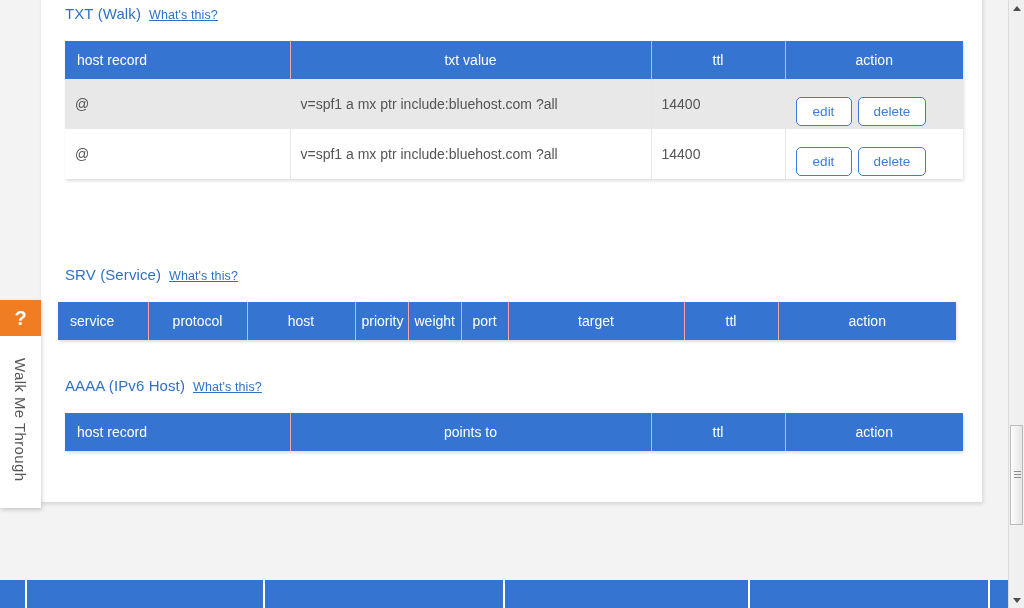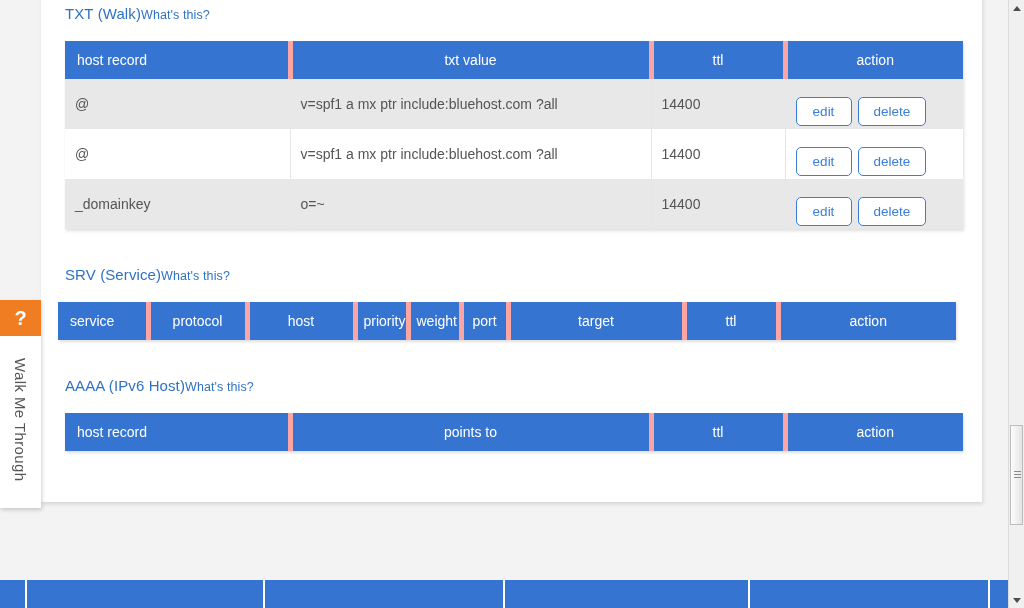--- a/index.html
+++ b/index.html
@@ -38,41 +38,42 @@
   
   .section-head {
     position: absolute;
     font-size: 15px;
     color: #2f72c4;
     white-space: nowrap;
     letter-spacing: 0.1px;
   }
   .section-head .whats-this {
     color: #2f72c4;
+    text-decoration: underline;
     font-size: 12.5px;
-    margin-left: 0;
+    margin-left: 8px;
     cursor: pointer;
   }
 
   
   table.dns-table {
     position: absolute;
     border-collapse: collapse;
     table-layout: fixed;
     box-shadow: 1px 2px 3px rgba(0,0,0,0.13);
     background: #fff;
   }
   table.dns-table th {
     background: #3575d1;
     color: #ffffff;
     font-weight: normal;
     font-size: 14px;
     height: 38px;
     text-align: center;
-    border-right: 5px solid #fca5a5;
+    border-right: 1px solid #fca5a5;
     padding: 0 6px;
     overflow: hidden;
     white-space: nowrap;
   }
   table.dns-table th:last-child { border-right: none; }
   table.dns-table th.left-al { text-align: left; padding-left: 12px; }
 
   table.dns-table td {
     font-size: 14px;
     color: #555555;
@@ -246,28 +247,20 @@
       <td>@</td>
       <td>v=spf1 a mx ptr include:bluehost.com ?all</td>
       <td>14400</td>
       <td>
         <span class="btn">edit</span><span class="btn">delete</span>
       </td>
     </tr>
     <tr class="even">
       <td>@</td>
       <td>v=spf1 a mx ptr include:bluehost.com ?all</td>
-      <td>14400</td>
-      <td>
-        <span class="btn">edit</span><span class="btn">delete</span>
-      </td>
-    </tr>
-    <tr class="odd">
-      <td>_domainkey</td>
-      <td>o=~</td>
       <td>14400</td>
       <td>
         <span class="btn">edit</span><span class="btn">delete</span>
       </td>
     </tr>
   </tbody>
 </table>
 
 <div class="section-head" style="left:65px; top:266px;">
   <span>SRV (Service)</span><span class="whats-this">What's this?</span>

